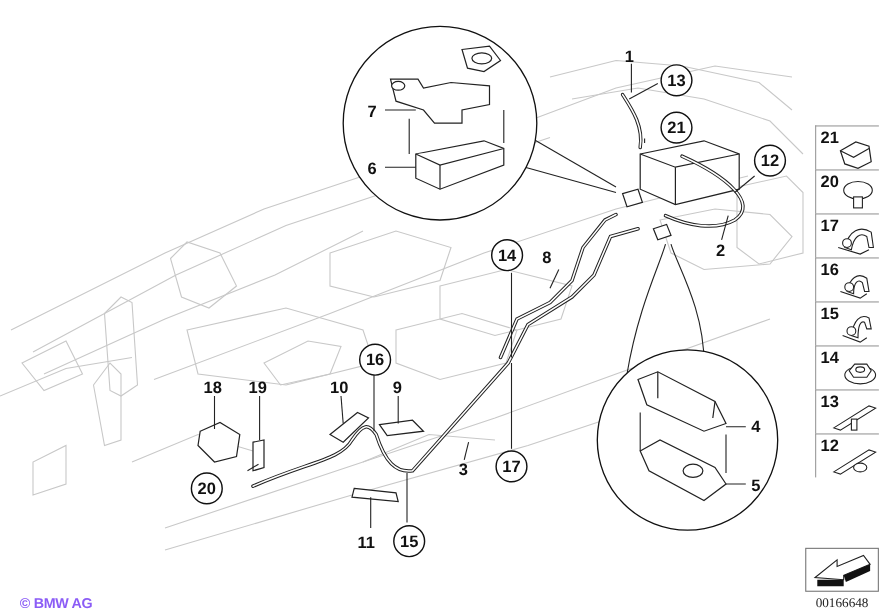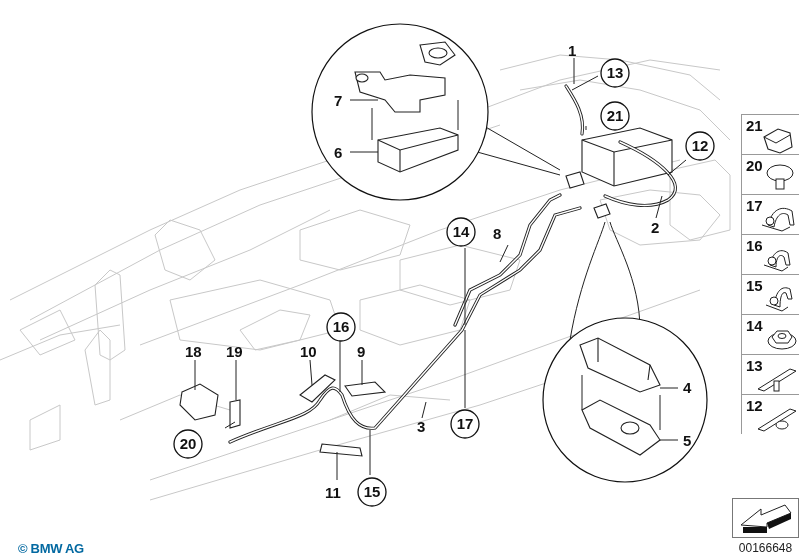--- a/index.html
+++ b/index.html
@@ -11,22 +11,22 @@
   .cable { fill:none; stroke:#222; stroke-width:3.2; stroke-linecap:round; }
   .cable-in { fill:none; stroke:#fff; stroke-width:1.4; stroke-linecap:round; }
   .leader { fill:none; stroke:#222; stroke-width:1; }
   .bubble { fill:#fff; stroke:#111; stroke-width:1.3; }
   .detail-circle { fill:#fff; stroke:#111; stroke-width:1.2; }
   #legend { position:absolute; left:741px; top:114px; width:58px; }
   .legend-cell { position:relative; height:40px; border-top:1px solid #999; border-left:1px solid #999; box-sizing:border-box; background:#fff; }
   .legend-num { position:absolute; left:4px; top:2px; font-weight:bold; font-size:15px; color:#111; font-family:"Liberation Sans", sans-serif; }
   .legend-cell svg { position:absolute; left:0; top:0; }
   #arrow-box { position:absolute; left:732px; top:498px; width:67px; height:40px; border:1px solid #777; box-sizing:border-box; background:#fff; }
-  #doc-number { position:absolute; left:732px; top:541px; width:67px; text-align:center; font-size:12px; color:#222; font-family:Liberation Sans, sans-serif; }
-  #copyright { position:absolute; left:18px; top:541px; font-size:13px; font-weight:bold; color:#0369a1; font-family:"Liberation Sans", sans-serif; letter-spacing:-0.3px; }
+  #doc-number { position:absolute; left:732px; top:541px; width:67px; text-align:center; font-size:12px; color:#222; font-family:Liberation Serif, serif; }
+  #copyright { position:absolute; left:18px; top:541px; font-size:13px; font-weight:bold; color:#8b5cf6; font-family:"Liberation Sans", sans-serif; letter-spacing:-0.3px; }
 </style>
 </head>
 <body>
 
 <svg id="canvas" viewBox="0 0 799 559" xmlns="http://www.w3.org/2000/svg">
 
   <g>
     <path class="bg-line" d="M10,300 L150,230 L240,190 L360,150 L480,110 L560,80 L650,60 L720,70"></path>
     <path class="bg-line" d="M30,320 L160,250 L260,205 L380,165 L500,125"></path>
     <path class="bg-line" d="M40,340 L150,290 L250,250 L330,210"></path>

